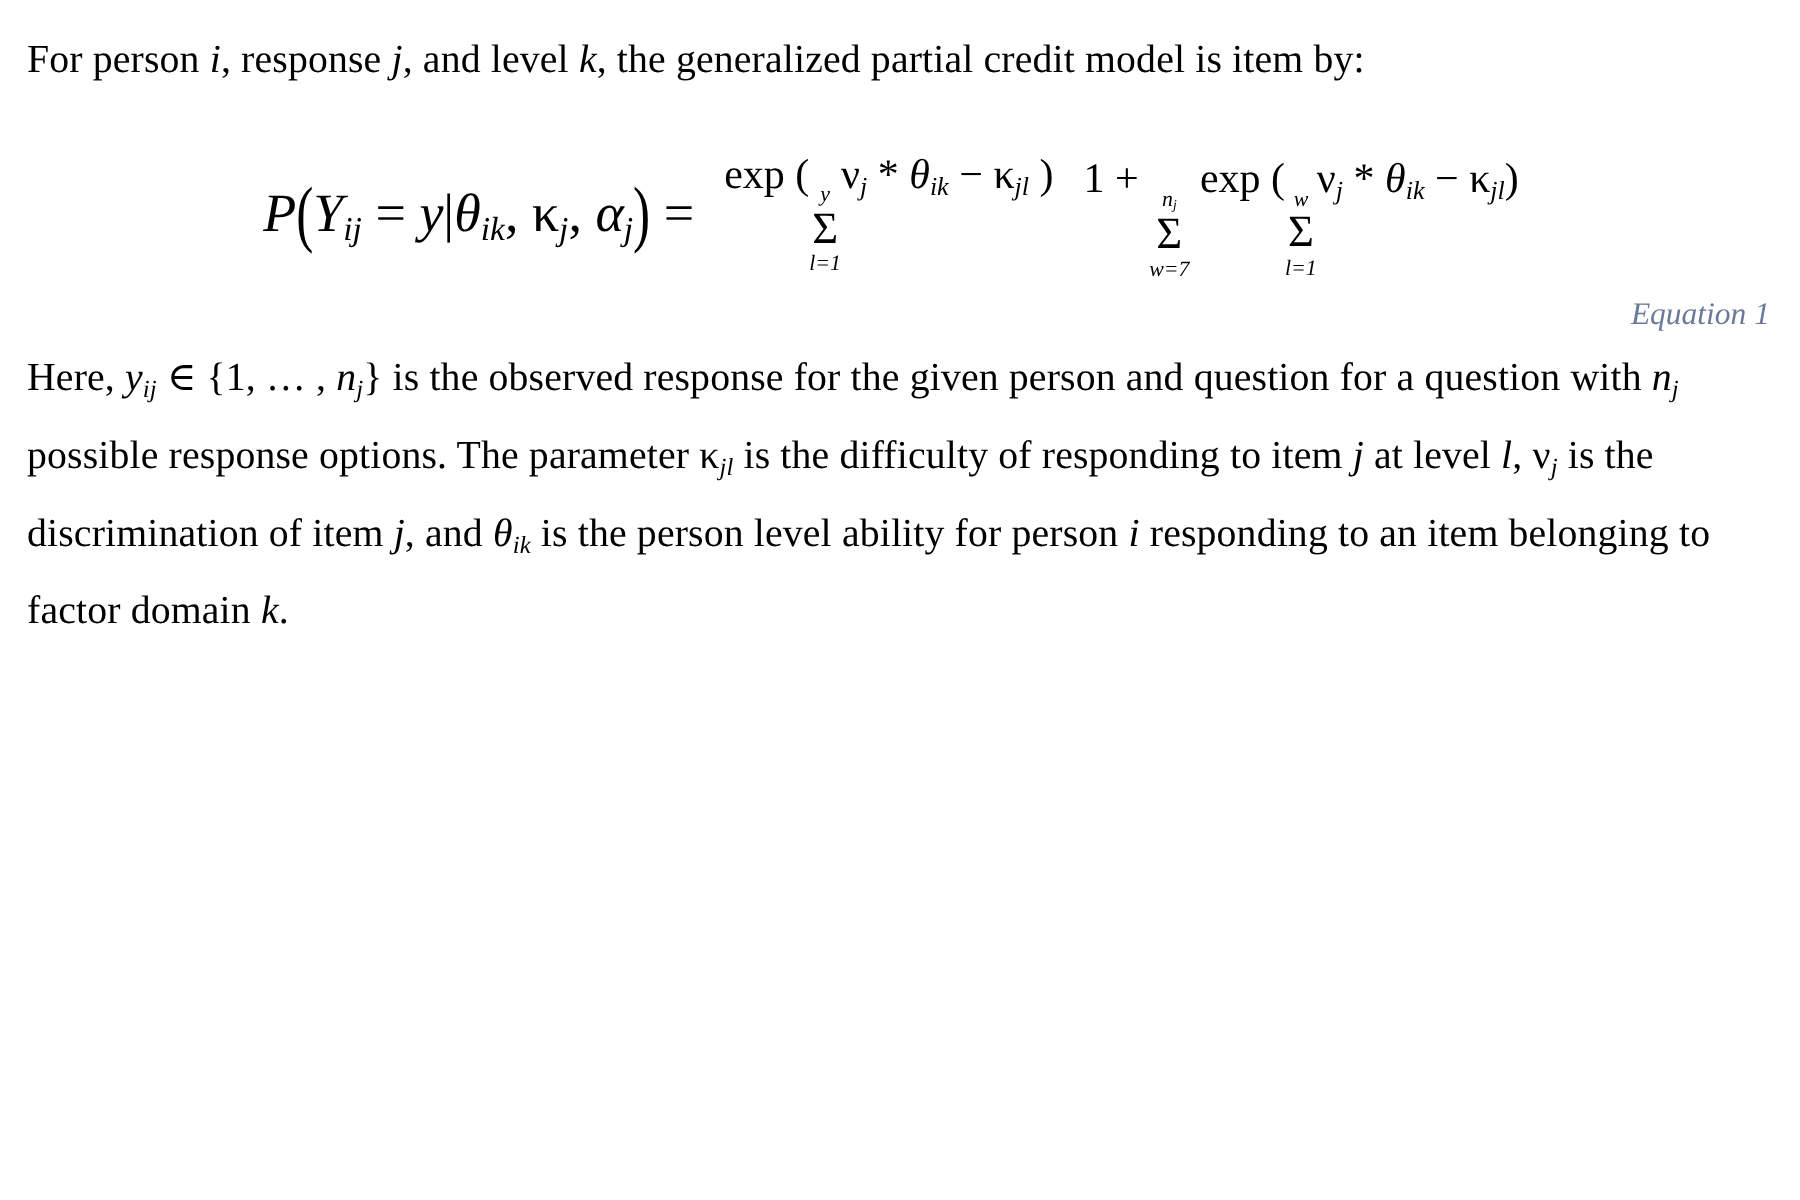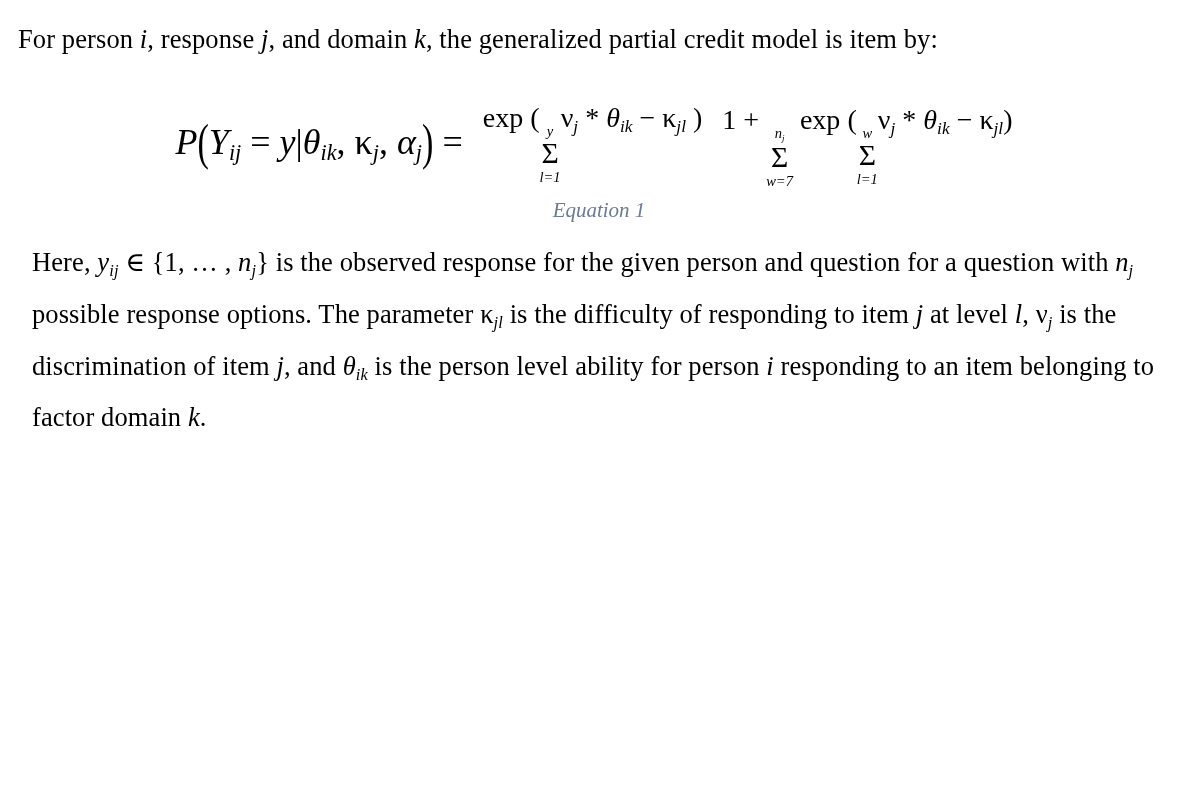--- a/index.html
+++ b/index.html
@@ -23,21 +23,21 @@
   }
   .para {
     font-size: 26.5px;
     line-height: 1.95;
     letter-spacing: 0.1px;
   }
   .para-top {
     margin: 0;
   }
   .para-bottom {
-    margin: 14px;
+    margin: 0;
   }
   .math {
     font-style: italic;
   }
   .up {
     font-style: normal;
   }
   .sub {
     font-size: 0.62em;
     vertical-align: -0.28em;
@@ -109,31 +109,31 @@
   .sumwrap .stop {
     font-size: 0.52em;
     font-style: italic;
     margin-bottom: 1px;
   }
   .eq-caption {
     font-style: italic;
     color: #6b7a96;
     font-size: 21px;
     margin-top: 10px;
-    text-align: center;
+    text-align: right;
   }
   .nowrap { white-space: nowrap; }
 </style>
 </head>
 <body>
 
 <div class="page">
 
   <p class="para para-top">
-    <span>For person </span><span class="math">i</span><span>, response </span><span class="math">j</span><span>, and domain </span><span class="math">k</span><span>, the generalized partial credit model is item by:</span>
+    <span>For person </span><span class="math">i</span><span>, response </span><span class="math">j</span><span>, and level </span><span class="math">k</span><span>, the generalized partial credit model is item by:</span>
   </p>
 
   <div class="equation-block">
     <div class="equation-row">
 
       <span class="eq-lhs"><span class="math">P</span><span class="paren">(</span><span class="math">Y</span><span class="sub">ij</span><span class="up"> = </span><span class="math">y</span><span class="up">|</span><span class="math">θ</span><span class="sub">ik</span><span class="up">, </span><span class="up">κ</span><span class="sub">j</span><span class="up">, </span><span class="math">α</span><span class="sub">j</span><span class="paren">)</span><span class="up"> =</span></span>
 
       <span class="frac">
         <span class="num nowrap"><span class="up">exp</span>&nbsp;<span class="up">(</span><span class="sumwrap">
               <span class="stop">y</span>

